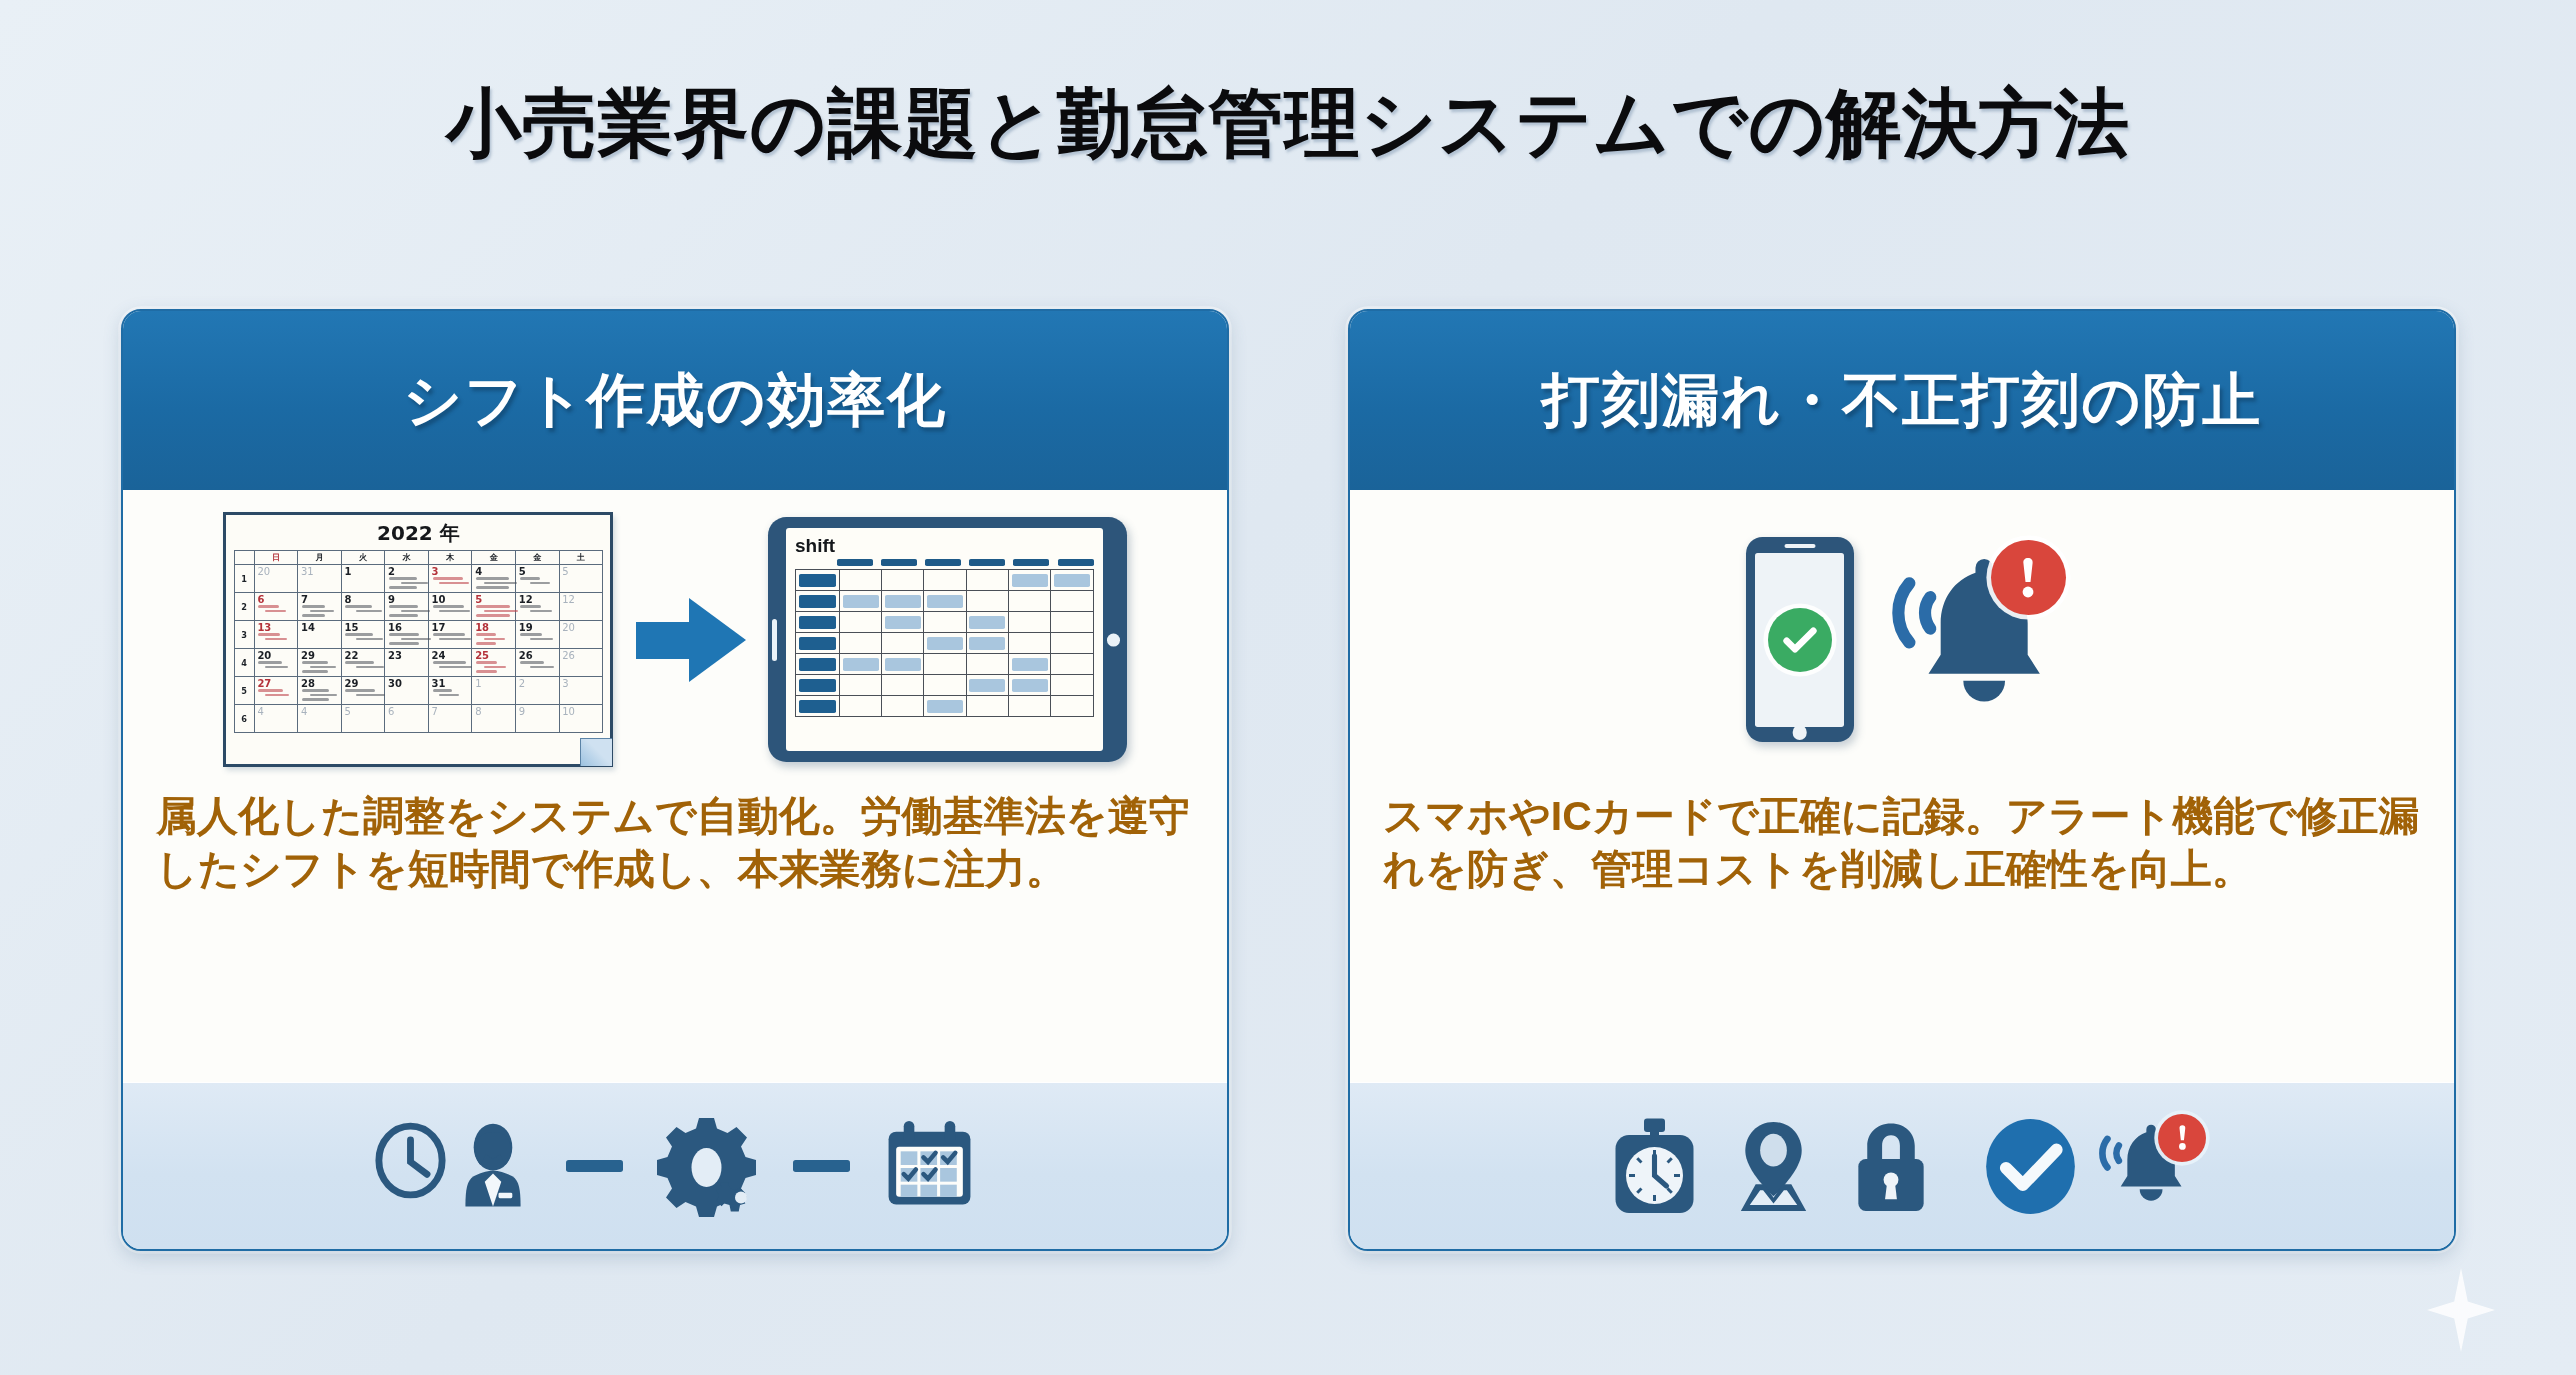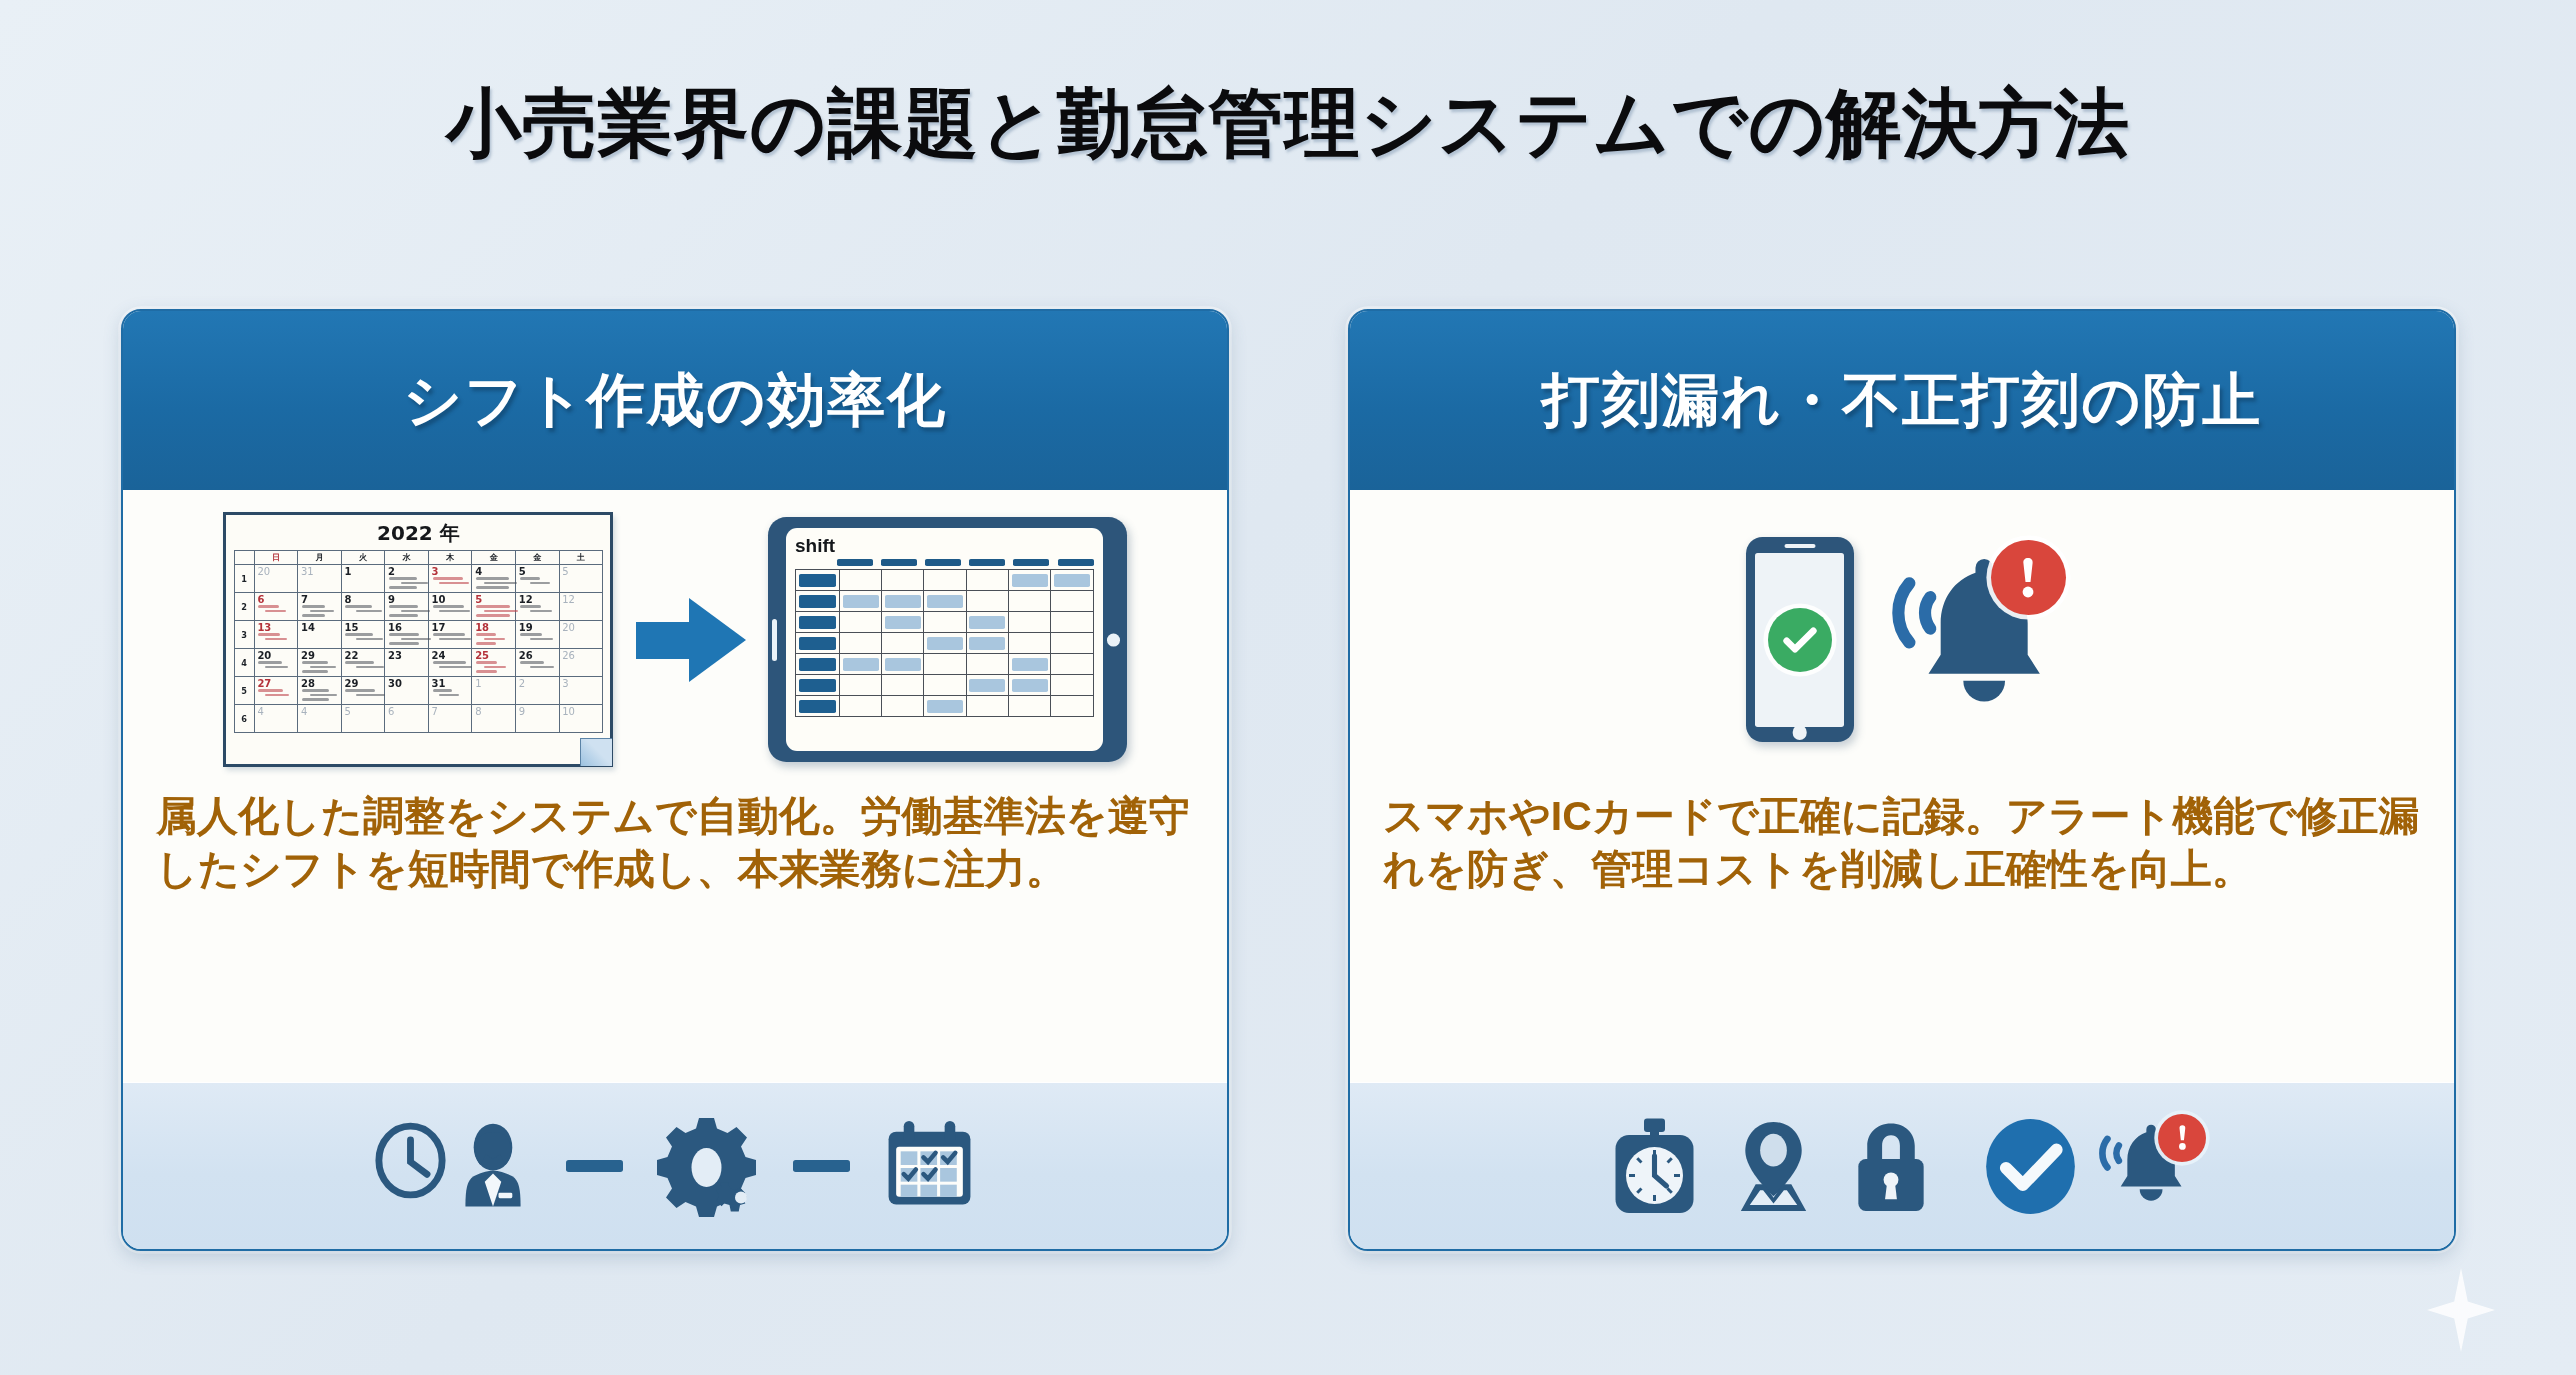--- a/index.html
+++ b/index.html
@@ -93,21 +93,21 @@
   .arrow .head{position:absolute;left:53px;top:0;width:0;height:0;
                border-top:42px solid transparent;border-bottom:42px solid transparent;
                border-left:57px solid #1f76b4;}
 
   
   .tablet{
     width:359px;height:245px;border-radius:18.3px;background:#2d557a;
     padding:11px 24px 11px 18.3px;box-sizing:border-box;position:relative;
     box-shadow:2.7px 4.6px 8.2px rgba(60,90,120,.3);
   }
-  .tablet .screen{width:100%;height:100%;background:#fefdf8;border-radius:11px;
+  .tablet .screen{width:100%;height:100%;background:#fefdf8;border-radius:3px;
                   padding:7.3px 9.1px;box-sizing:border-box;}
   .tablet .btn{position:absolute;right:6.4px;top:50%;width:12.8px;height:12.8px;
                border-radius:50%;background:#eaf2f8;transform:translateY(-50%);}
   .tablet .vol{position:absolute;left:4.6px;top:50%;width:4.6px;height:42px;border-radius:2.7px;
                background:#eaf2f8;transform:translateY(-50%);}
   .shift-label{font-size:19px;font-weight:bold;color:#14171b;line-height:1;}
   .shift-hdr{display:flex;gap:8.2px;margin:4.6px 0 3.7px 42px;}
   .shift-hdr span{flex:1;height:6.4px;border-radius:1.8px;background:#1e5a88;}
   .shift-tbl{display:grid;grid-template-columns:44px repeat(6,1fr);
              border-top:0.9px solid #4a4f57;border-left:0.9px solid #4a4f57;}

